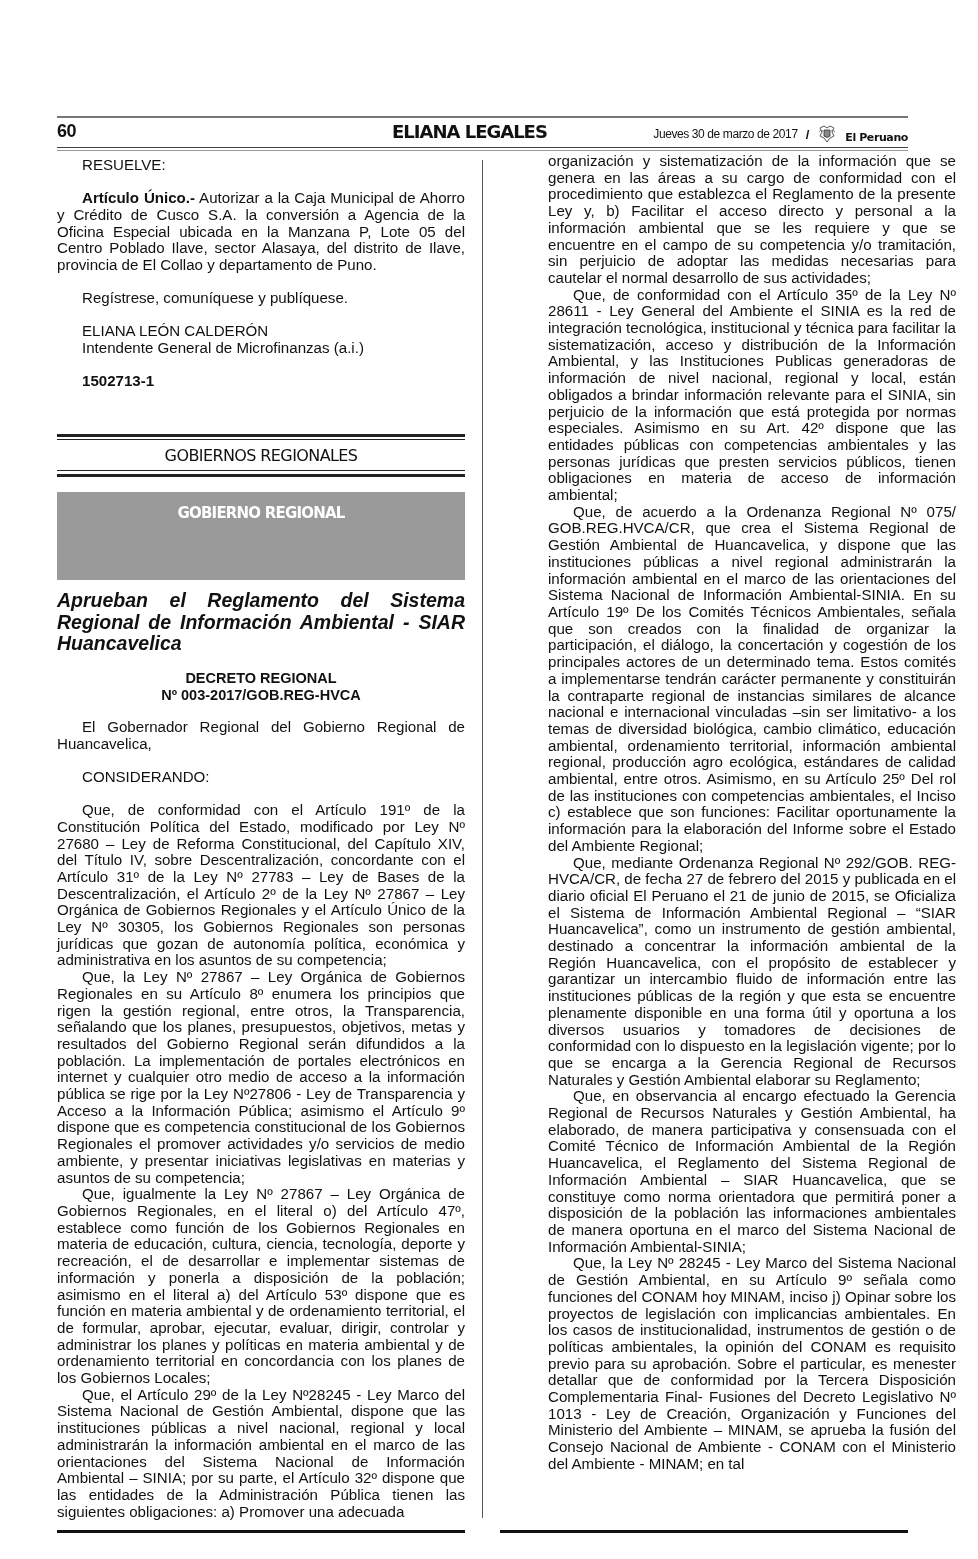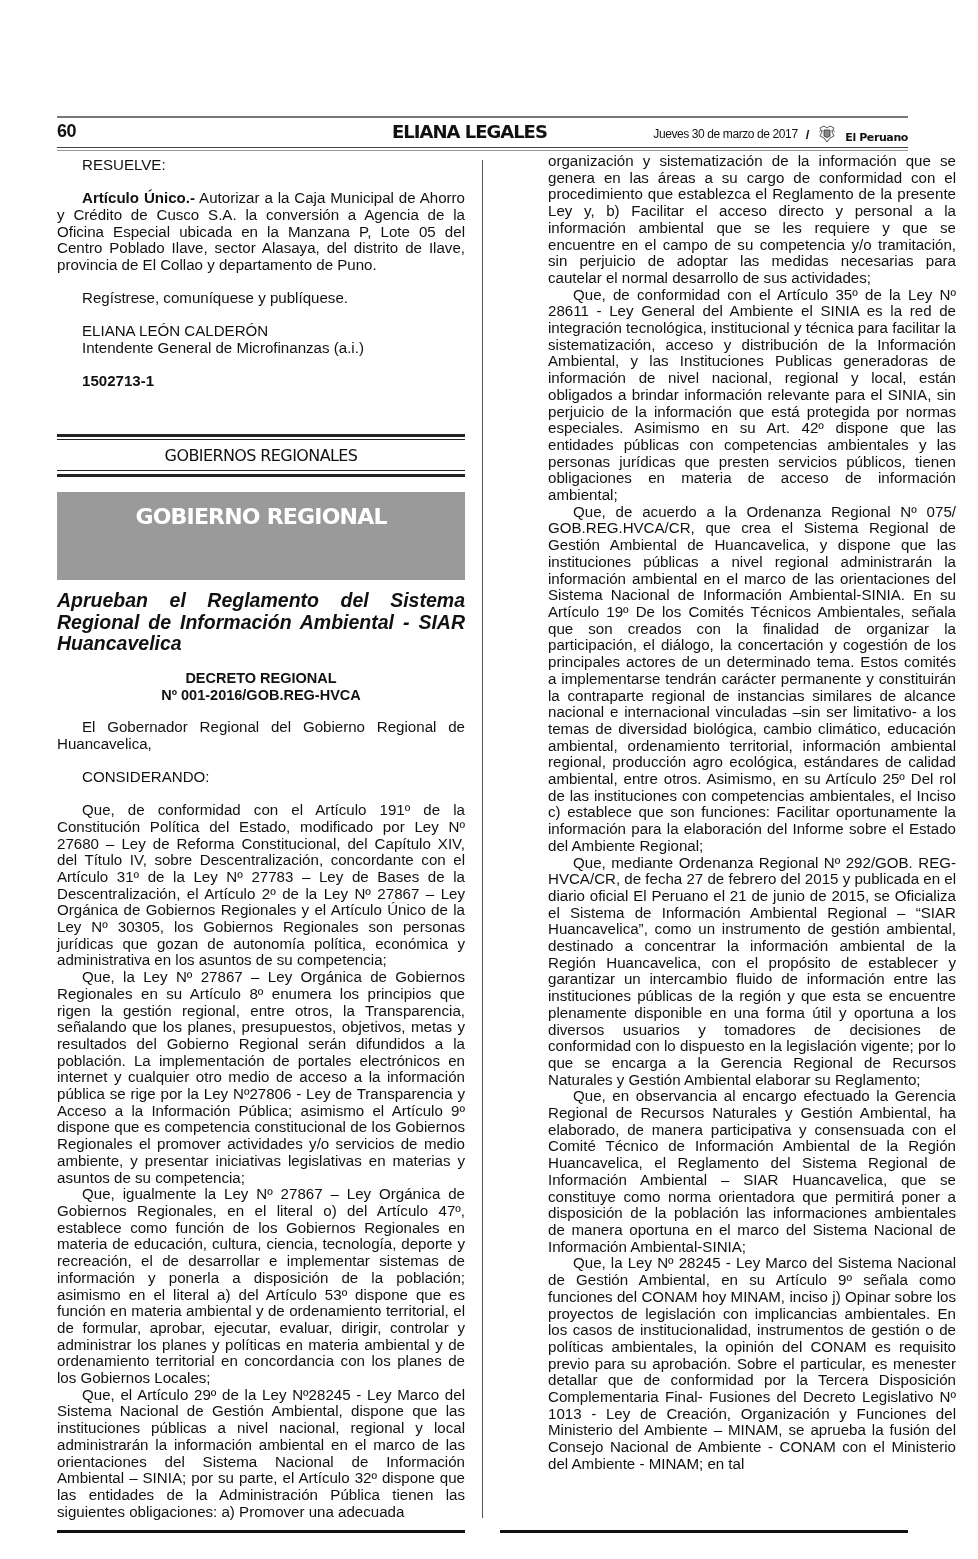--- a/index.html
+++ b/index.html
@@ -29,21 +29,21 @@
   .gap { margin-top:16.5px; }
   .bold { font-weight:bold; }
 
   .section-rule { position:absolute; left:57px; width:408px; }
   .sr-a { top:434px; height:3px; background:#222; }
   .sr-b { top:439px; height:1px; background:#222; }
   .sr-c { top:470px; height:1px; background:#222; }
   .sr-d { top:474px; height:3px; background:#222; }
   .section-title { position:absolute; left:57px; top:446px; width:408px; text-align:center; font-family:"DejaVu Sans", sans-serif; font-weight:normal; font-size:16px; letter-spacing:-0.6px; }
 
-  .banner { position:absolute; left:57px; top:492px; width:408px; height:88px; background:#9a9a9a; color:#fff; text-align:center; font-family:"DejaVu Sans", sans-serif; font-weight:bold; font-size:22px; letter-spacing:-0.8px; }
+  .banner { position:absolute; left:57px; top:492px; width:408px; height:88px; background:#9a9a9a; color:#fff; text-align:center; font-family:"DejaVu Sans", sans-serif; font-weight:bold; font-size:15px; letter-spacing:-0.8px; }
   .banner .l1 { position:absolute; left:0; width:100%; top:12px; }
   .banner .l2 { position:absolute; left:0; width:100%; top:52px; }
 
   .headline { position:absolute; left:57px; top:590px; width:408px; font-family:"Liberation Sans", sans-serif; font-weight:bold; font-size:19.5px; line-height:21.5px; text-align:justify; text-align-last:left;font-style:italic; }
   .decree { position:absolute; left:57px; top:670px; width:408px; text-align:center; font-family:"Liberation Sans", sans-serif; font-weight:bold; font-size:14.5px; line-height:17px; }
 
   .foot-rule-l { position:absolute; left:57px; top:1530px; width:408px; height:3px; background:#111; }
   .foot-rule-r { position:absolute; left:500px; top:1530px; width:408px; height:3px; background:#111; }
 </style>
 </head>
@@ -89,21 +89,21 @@
   <div class="section-rule sr-d"></div>
 
   <div class="banner">
     <div class="l1">GOBIERNO REGIONAL</div>
   </div>
 
   <div class="headline">Aprueban el Reglamento del Sistema Regional de Información Ambiental - SIAR Huancavelica</div>
 
   <div class="decree">
     <div>DECRETO REGIONAL</div>
-    <div>Nº 001-2016/GOB.REG-HVCA</div>
+    <div>Nº 003-2017/GOB.REG-HVCA</div>
   </div>
 
   <div class="col col-left" style="top:719px;">
     <p class="ind">El Gobernador Regional del Gobierno Regional de Huancavelica,</p>
     <p class="ind gap">CONSIDERANDO:</p>
     <p class="ind gap">Que, de conformidad con el Artículo 191º de la Constitución Política del Estado, modificado por Ley Nº 27680 – Ley de Reforma Constitucional, del Capítulo XIV, del Título IV, sobre Descentralización, concordante con el Artículo 31º de la Ley Nº 27783 – Ley de Bases de la Descentralización, el Artículo 2º de la Ley Nº 27867 – Ley Orgánica de Gobiernos Regionales y el Artículo Único de la Ley Nº 30305, los Gobiernos Regionales son personas jurídicas que gozan de autonomía política, económica y administrativa en los asuntos de su competencia;</p>
     <p class="ind">Que, la Ley Nº 27867 – Ley Orgánica de Gobiernos Regionales en su Artículo 8º enumera los principios que rigen la gestión regional, entre otros, la Transparencia, señalando que los planes, presupuestos, objetivos, metas y resultados del Gobierno Regional serán difundidos a la población. La implementación de portales electrónicos en internet y cualquier otro medio de acceso a la información pública se rige por la Ley Nº27806 - Ley de Transparencia y Acceso a la Información Pública; asimismo el Artículo 9º dispone que es competencia constitucional de los Gobiernos Regionales el promover actividades y/o servicios de medio ambiente, y presentar iniciativas legislativas en materias y asuntos de su competencia;</p>
     <p class="ind">Que, igualmente la Ley Nº 27867 – Ley Orgánica de Gobiernos Regionales, en el literal o) del Artículo 47º, establece como función de los Gobiernos Regionales en materia de educación, cultura, ciencia, tecnología, deporte y recreación, el de desarrollar e implementar sistemas de información y ponerla a disposición de la población; asimismo en el literal a) del Artículo 53º dispone que es función en materia ambiental y de ordenamiento territorial, el de formular, aprobar, ejecutar, evaluar, dirigir, controlar y administrar los planes y políticas en materia ambiental y de ordenamiento territorial en concordancia con los planes de los Gobiernos Locales;</p>
     <p class="ind">Que, el Artículo 29º de la Ley Nº28245 - Ley Marco del Sistema Nacional de Gestión Ambiental, dispone que las instituciones públicas a nivel nacional, regional y local administrarán la información ambiental en el marco de las orientaciones del Sistema Nacional de Información Ambiental – SINIA; por su parte, el Artículo 32º dispone que las entidades de la Administración Pública tienen las siguientes obligaciones: a) Promover una adecuada</p>
   </div>

